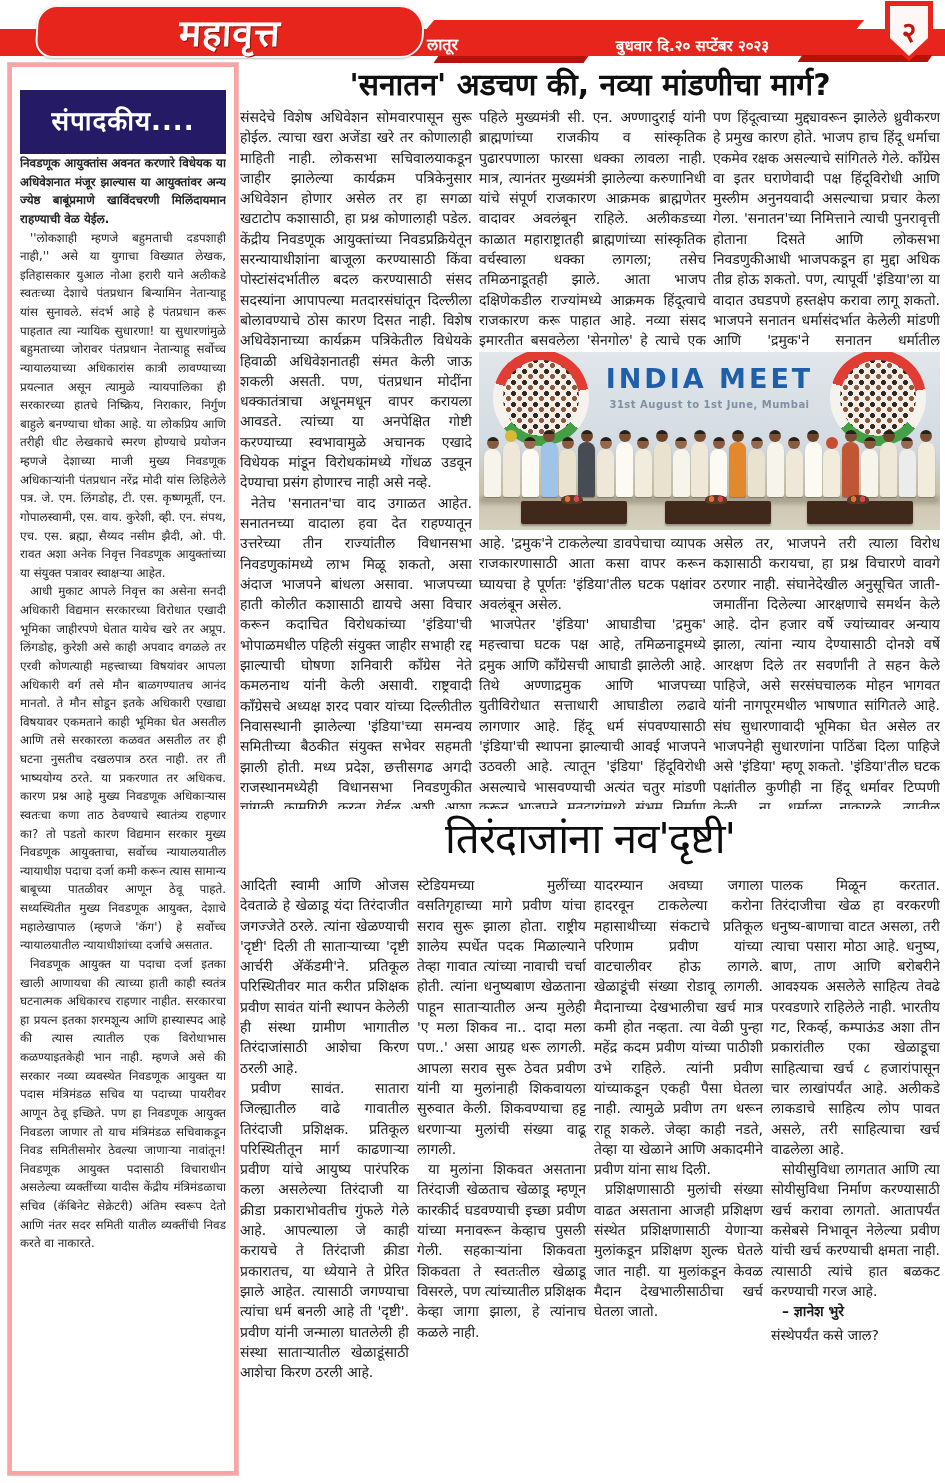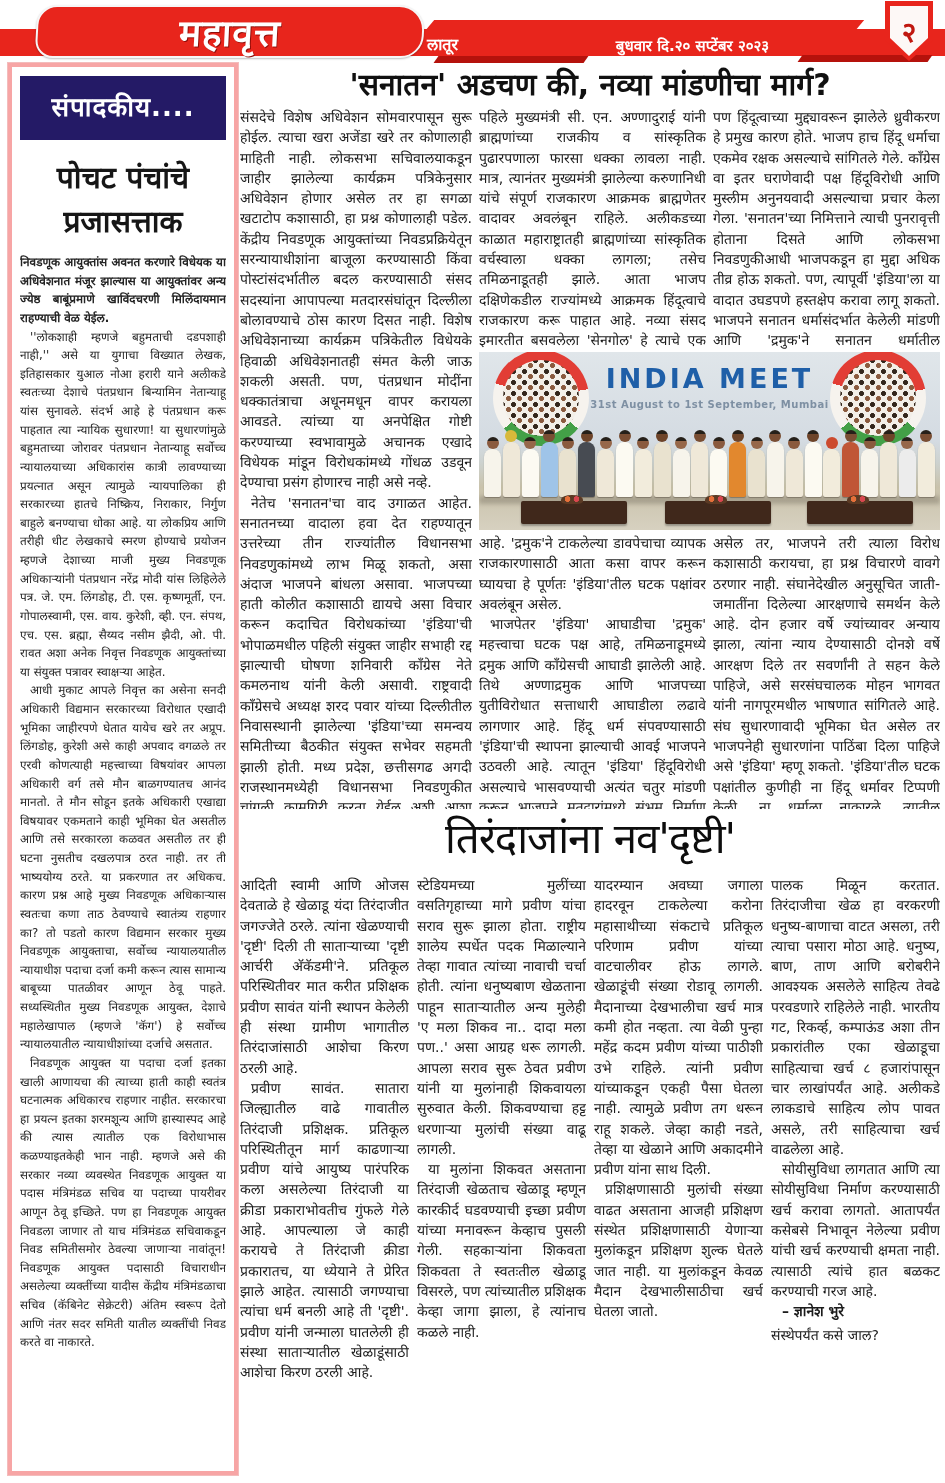--- a/index.html
+++ b/index.html
@@ -15,21 +15,21 @@
 .s2{left:800px;top:55px;width:130px;transform:skewX(-35deg)}
 .mh-box{position:absolute;left:36px;top:5px;width:388px;height:53px;background:#e8251c;border-radius:20px 26px 22px 18px;transform:skewX(-3deg);display:flex;align-items:center;justify-content:center;border:2px solid #f6f6f6;box-shadow:0 1px 2px rgba(0,0,0,.25)}
 .mh-title{color:#fff;font-size:37px;font-weight:bold;letter-spacing:1px;text-shadow:1px 1px 0 #8f0d08}
 .mh-city{position:absolute;left:385px;top:33px;width:115px;text-align:center;color:#fff;font-size:16px;font-weight:bold}
 .mh-date{position:absolute;left:585px;top:35px;width:215px;text-align:center;color:#fff;font-size:15px;font-weight:bold}
 .mh-shield{position:absolute;right:12px;top:1px;width:48px;height:60px;background:#e8251c;clip-path:polygon(0 0,100% 0,100% 66%,50% 100%,0 66%)}
 .mh-shield-in{position:absolute;inset:5px;background:#fdf8f6;clip-path:polygon(0 0,100% 0,100% 64%,50% 100%,0 64%);display:flex;align-items:center;justify-content:center}
 .mh-page-no{font-size:28px;font-weight:bold;color:#c01810}
 
 
-.editorial{position:absolute;left:8px;top:63px;width:230px;height:1412px;border:4px solid #f7a5a5;outline:1px solid #f3bcbc;background:#fff;padding:9px 8px;overflow:hidden}
+.editorial{position:absolute;left:8px;top:63px;width:230px;height:1412px;border:4px solid #f7a5a5;outline:1px solid #f3bcbc;background:#fff;padding:23px 8px;overflow:hidden}
 .ed-header{background:#241a66;color:#fff;font-size:26px;font-weight:bold;text-align:center;padding:12px 2px 16px;letter-spacing:1px}
 .ed-headline{font-size:30px;line-height:1.45;font-weight:bold;color:#161616;text-align:center;margin:16px 0 10px}
 .ed-body{height:1160px;overflow:hidden}
 .ed-body p{font-size:11.8px;line-height:1.58;text-align:justify;color:#242424;margin:0;text-indent:10px}
 .ed-body p.lead{text-indent:0;font-weight:bold}
 
 
 .main{position:absolute;left:240px;top:63px;width:700px;height:1418px;overflow:hidden}
 .a1-headline{font-size:30px;font-weight:bold;color:#101010;text-align:center;height:44px;line-height:44px;overflow:hidden}
 .a1-grid{display:flex;gap:7px;height:702px;overflow:hidden}
@@ -82,21 +82,20 @@
     <div class="mh-date">बुधवार दि.२० सप्टेंबर २०२३</div>
     <div class="mh-shield">
       <div class="mh-shield-in">
         <span class="mh-page-no">२</span>
       </div>
     </div>
   </header>
 
   <aside class="editorial">
     <div class="ed-header">संपादकीय....</div>
-    <h2 class="ed-headline">पोचट पंचांचे प्रजासत्ताक</h2>
     <div class="ed-body">
       <p class="lead">निवडणूक आयुक्तांस अवनत करणारे विधेयक या अधिवेशनात मंजूर झाल्यास या आयुक्तांवर अन्य ज्येष्ठ बाबूंप्रमाणे खाविंदचरणी मिलिंदायमान राहण्याची वेळ येईल.</p>
       <p>''लोकशाही म्हणजे बहुमताची दडपशाही नाही,'' असे या युगाचा विख्यात लेखक, इतिहासकार युआल नोआ हरारी याने अलीकडे स्वतःच्या देशाचे पंतप्रधान बिन्यामिन नेतान्याहू यांस सुनावले. संदर्भ आहे हे पंतप्रधान करू पाहतात त्या न्यायिक सुधारणा! या सुधारणांमुळे बहुमताच्या जोरावर पंतप्रधान नेतान्याहू सर्वोच्च न्यायालयाच्या अधिकारांस कात्री लावण्याच्या प्रयत्नात असून त्यामुळे न्यायपालिका ही सरकारच्या हातचे निष्क्रिय, निराकार, निर्गुण बाहुले बनण्याचा धोका आहे. या लोकप्रिय आणि तरीही धीट लेखकाचे स्मरण होण्याचे प्रयोजन म्हणजे देशाच्या माजी मुख्य निवडणूक अधिकाऱ्यांनी पंतप्रधान नरेंद्र मोदी यांस लिहिलेले पत्र. जे. एम. लिंगडोह, टी. एस. कृष्णमूर्ती, एन. गोपालस्वामी, एस. वाय. कुरेशी, व्ही. एन. संपथ, एच. एस. ब्रह्मा, सैय्यद नसीम झैदी, ओ. पी. रावत अशा अनेक निवृत्त निवडणूक आयुक्तांच्या या संयुक्त पत्रावर स्वाक्षऱ्या आहेत.</p>
       <p>आधी मुकाट आपले निवृत्त का असेना सनदी अधिकारी विद्यमान सरकारच्या विरोधात एखादी भूमिका जाहीरपणे घेतात यायेच खरे तर अप्रूप. लिंगडोह, कुरेशी असे काही अपवाद वगळले तर एरवी कोणत्याही महत्त्वाच्या विषयांवर आपला अधिकारी वर्ग तसे मौन बाळगण्यातच आनंद मानतो. ते मौन सोडून इतके अधिकारी एखाद्या विषयावर एकमताने काही भूमिका घेत असतील आणि तसे सरकारला कळवत असतील तर ही घटना नुसतीच दखलपात्र ठरत नाही. तर ती भाष्ययोग्य ठरते. या प्रकरणात तर अधिकच. कारण प्रश्न आहे मुख्य निवडणूक अधिकाऱ्यास स्वतःचा कणा ताठ ठेवण्याचे स्वातंत्र्य राहणार का? तो पडतो कारण विद्यमान सरकार मुख्य निवडणूक आयुक्ताचा, सर्वोच्च न्यायालयातील न्यायाधीश पदाचा दर्जा कमी करून त्यास सामान्य बाबूच्या पातळीवर आणून ठेवू पाहते. सध्यस्थितीत मुख्य निवडणूक आयुक्त, देशाचे महालेखापाल (म्हणजे 'कॅग') हे सर्वोच्च न्यायालयातील न्यायाधीशांच्या दर्जाचे असतात.</p>
       <p>निवडणूक आयुक्त या पदाचा दर्जा इतका खाली आणायचा की त्याच्या हाती काही स्वतंत्र घटनात्मक अधिकारच राहणार नाहीत. सरकारचा हा प्रयत्न इतका शरमशून्य आणि हास्यास्पद आहे की त्यास त्यातील एक विरोधाभास कळण्याइतकेही भान नाही. म्हणजे असे की सरकार नव्या व्यवस्थेत निवडणूक आयुक्त या पदास मंत्रिमंडळ सचिव या पदाच्या पायरीवर आणून ठेवू इच्छिते. पण हा निवडणूक आयुक्त निवडला जाणार तो याच मंत्रिमंडळ सचिवाकडून निवड समितीसमोर ठेवल्या जाणाऱ्या नावांतून! निवडणूक आयुक्त पदासाठी विचाराधीन असलेल्या व्यक्तींच्या यादीस केंद्रीय मंत्रिमंडळाचा सचिव (कॅबिनेट सेक्रेटरी) अंतिम स्वरूप देतो आणि नंतर सदर समिती यातील व्यक्तींची निवड करते वा नाकारते.</p>
     </div>
   </aside>
 
   <main class="main">
 
@@ -115,21 +114,21 @@
           </div>
           <div class="bodytext">
             <p>पण हिंदूत्वाच्या मुद्द्यावरून झालेले ध्रुवीकरण हे प्रमुख कारण होते. भाजप हाच हिंदू धर्माचा एकमेव रक्षक असल्याचे सांगितले गेले. काँग्रेस वा इतर घराणेवादी पक्ष हिंदूविरोधी आणि मुस्लीम अनुनयवादी असल्याचा प्रचार केला गेला. 'सनातन'च्या निमित्ताने त्याची पुनरावृत्ती होताना दिसते आणि लोकसभा निवडणुकीआधी भाजपकडून हा मुद्दा अधिक तीव्र होऊ शकतो. पण, त्यापूर्वी 'इंडिया'ला या वादात उघडपणे हस्तक्षेप करावा लागू शकतो. भाजपने सनातन धर्मासंदर्भात केलेली मांडणी आणि 'द्रमुक'ने सनातन धर्मातील अपप्रवृत्तीवर केलेला प्रहार या दोन्ही गोष्टी वेगवेगळ्या आहेत. सनातन धर्म म्हणजे हिंदू धर्मावर कोणालाही टीका करून दिली जाणार नाही अशी भूमिका भाजपने घेतली आहे. पण 'द्रमुक'ने सनातन धर्मातील धर्मांधपणावर, जातिव्यवस्थेवर, असमानतेवर, धर्माअंतर्गत होणाऱ्या अत्याचारावर आणि अन्यायावर बोट ठेवले आहे.</p>
           </div>
         </div>
 
         <figure class="photo">
           <div class="ring rl"></div>
           <div class="ring rr"></div>
           <div class="ph-title">INDIA MEET</div>
-          <div class="ph-sub">31st August to 1st September, Mumbai</div>
+          <div class="ph-sub">31st August to 1st June, Mumbai</div>
           <div class="stage-shadow"></div>
           <div class="people" id="people">
               <div class="person" style="height: 48px; background: rgb(247, 244, 235);">
                 <div class="head" style="background: linear-gradient(rgb(38, 32, 25) 0px, rgb(38, 32, 25) 34%, rgb(138, 90, 62) 34%);"></div>
               </div>
               <div class="person" style="height: 55px; background: rgb(239, 232, 216);">
                 <div class="head" style="background: rgb(216, 185, 58);"></div>
               </div>
               <div class="person" style="height: 48px; background: rgb(252, 250, 242);">
                 <div class="head" style="background: linear-gradient(rgb(38, 32, 25) 0px, rgb(38, 32, 25) 34%, rgb(150, 103, 74) 34%);"></div>

